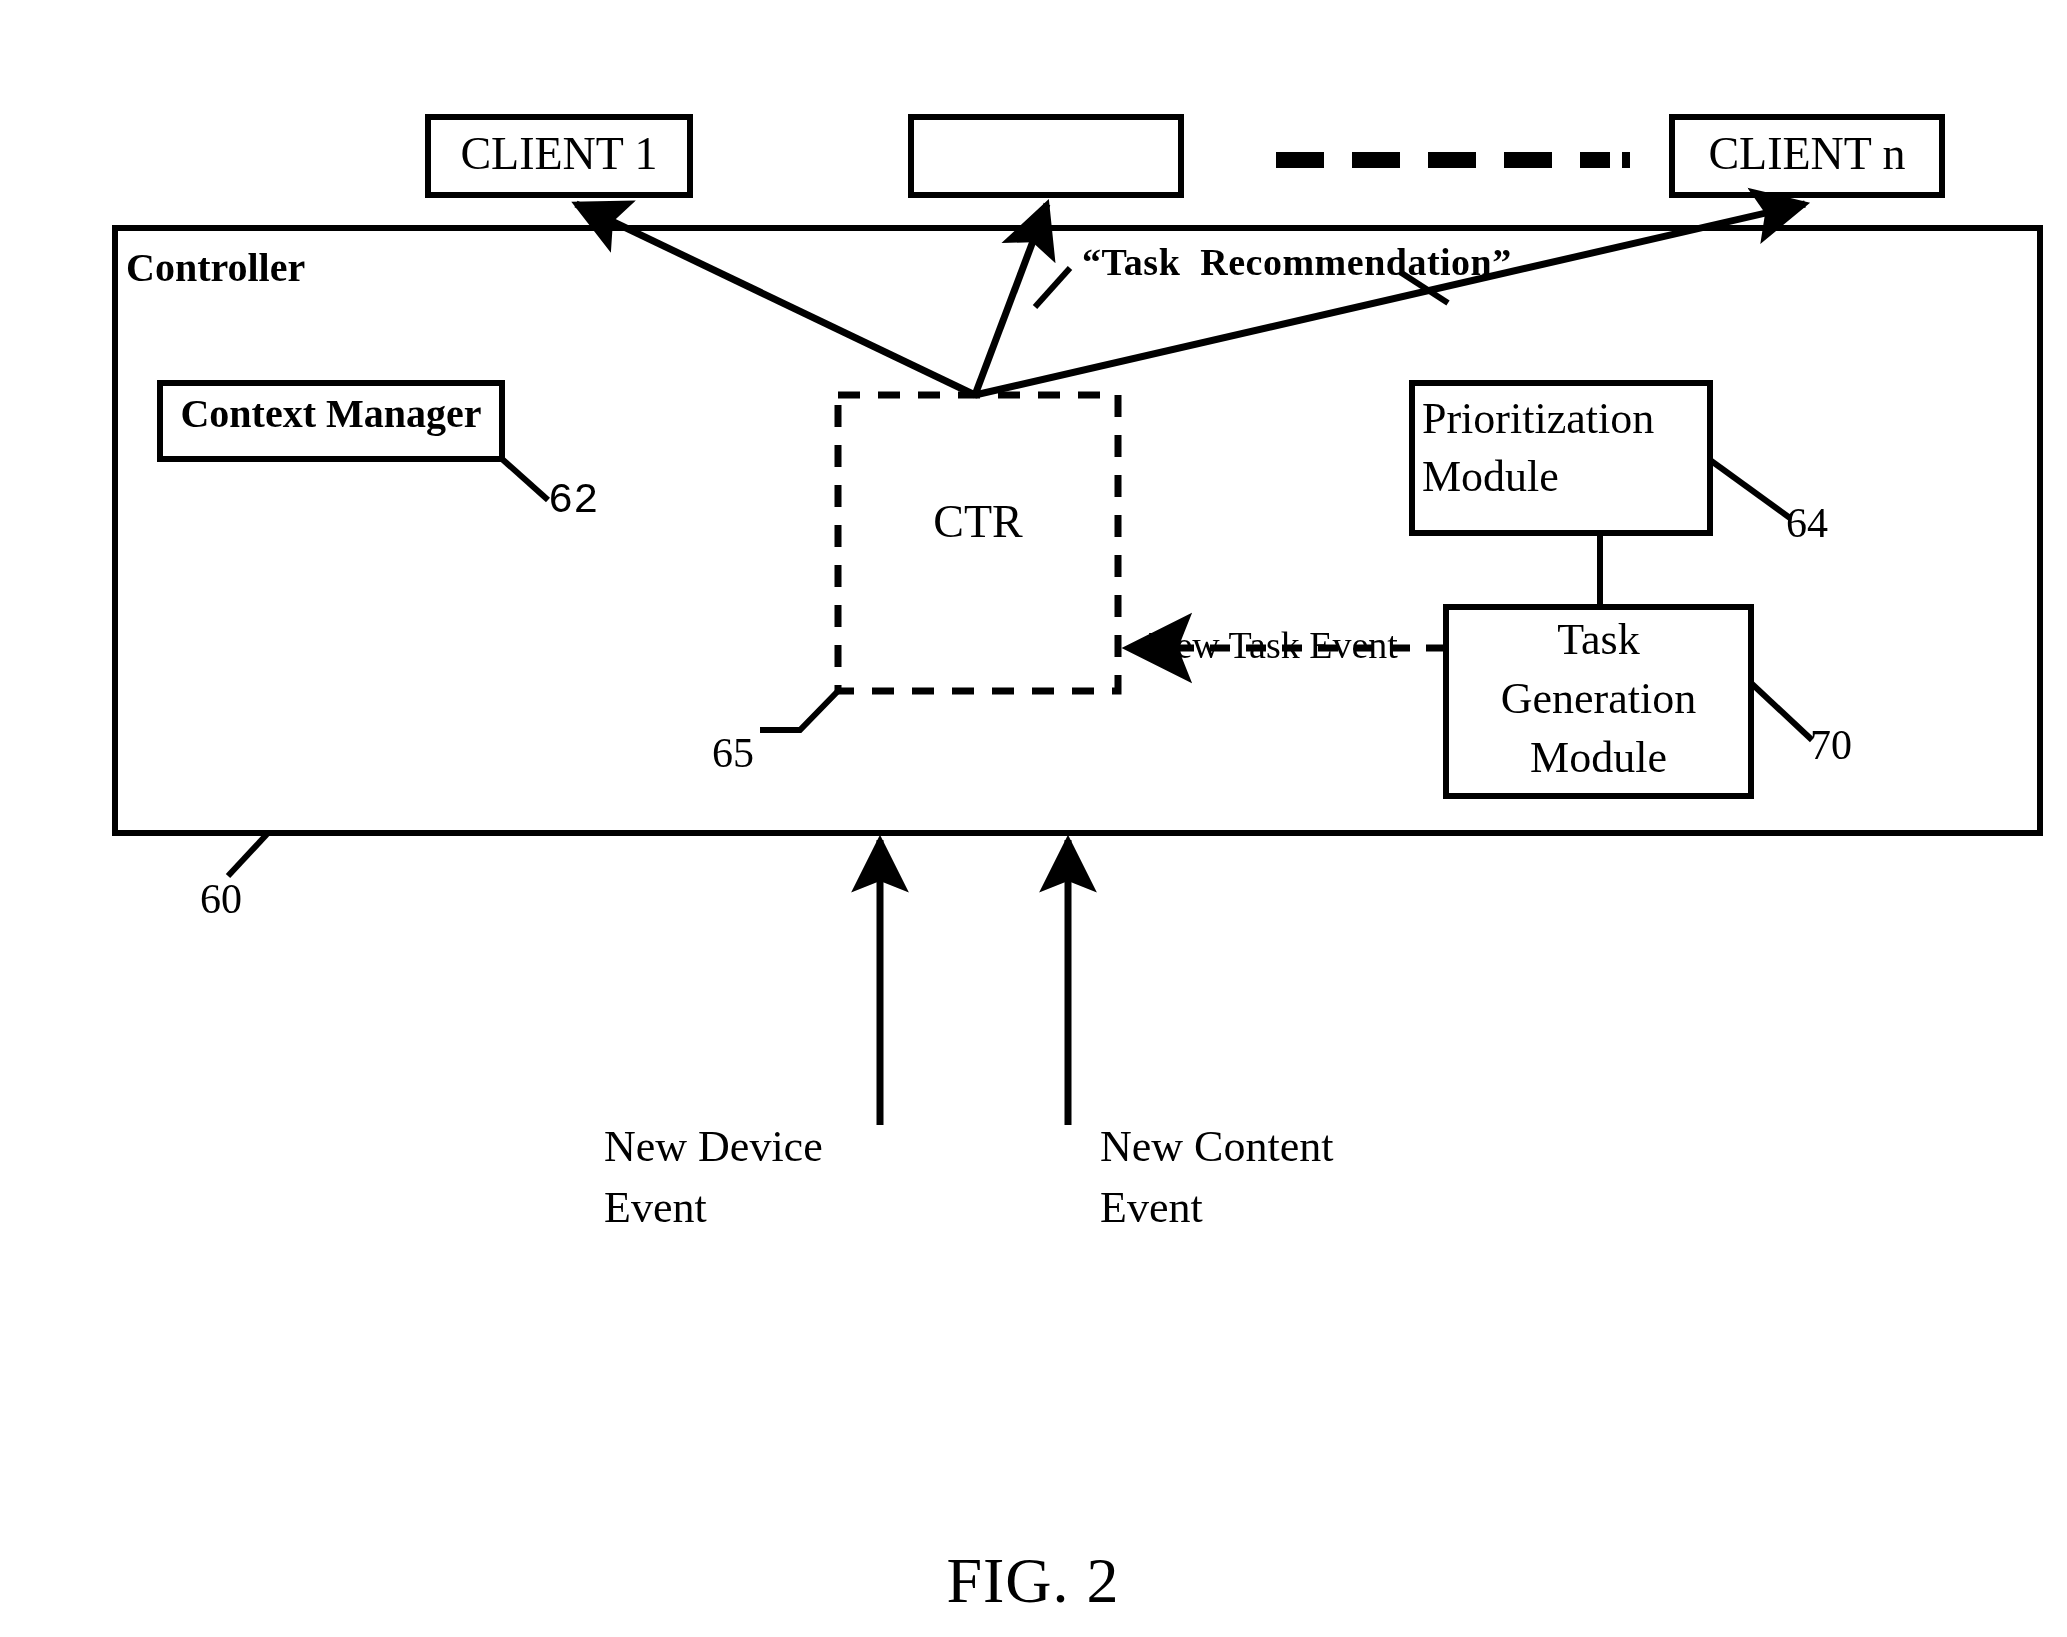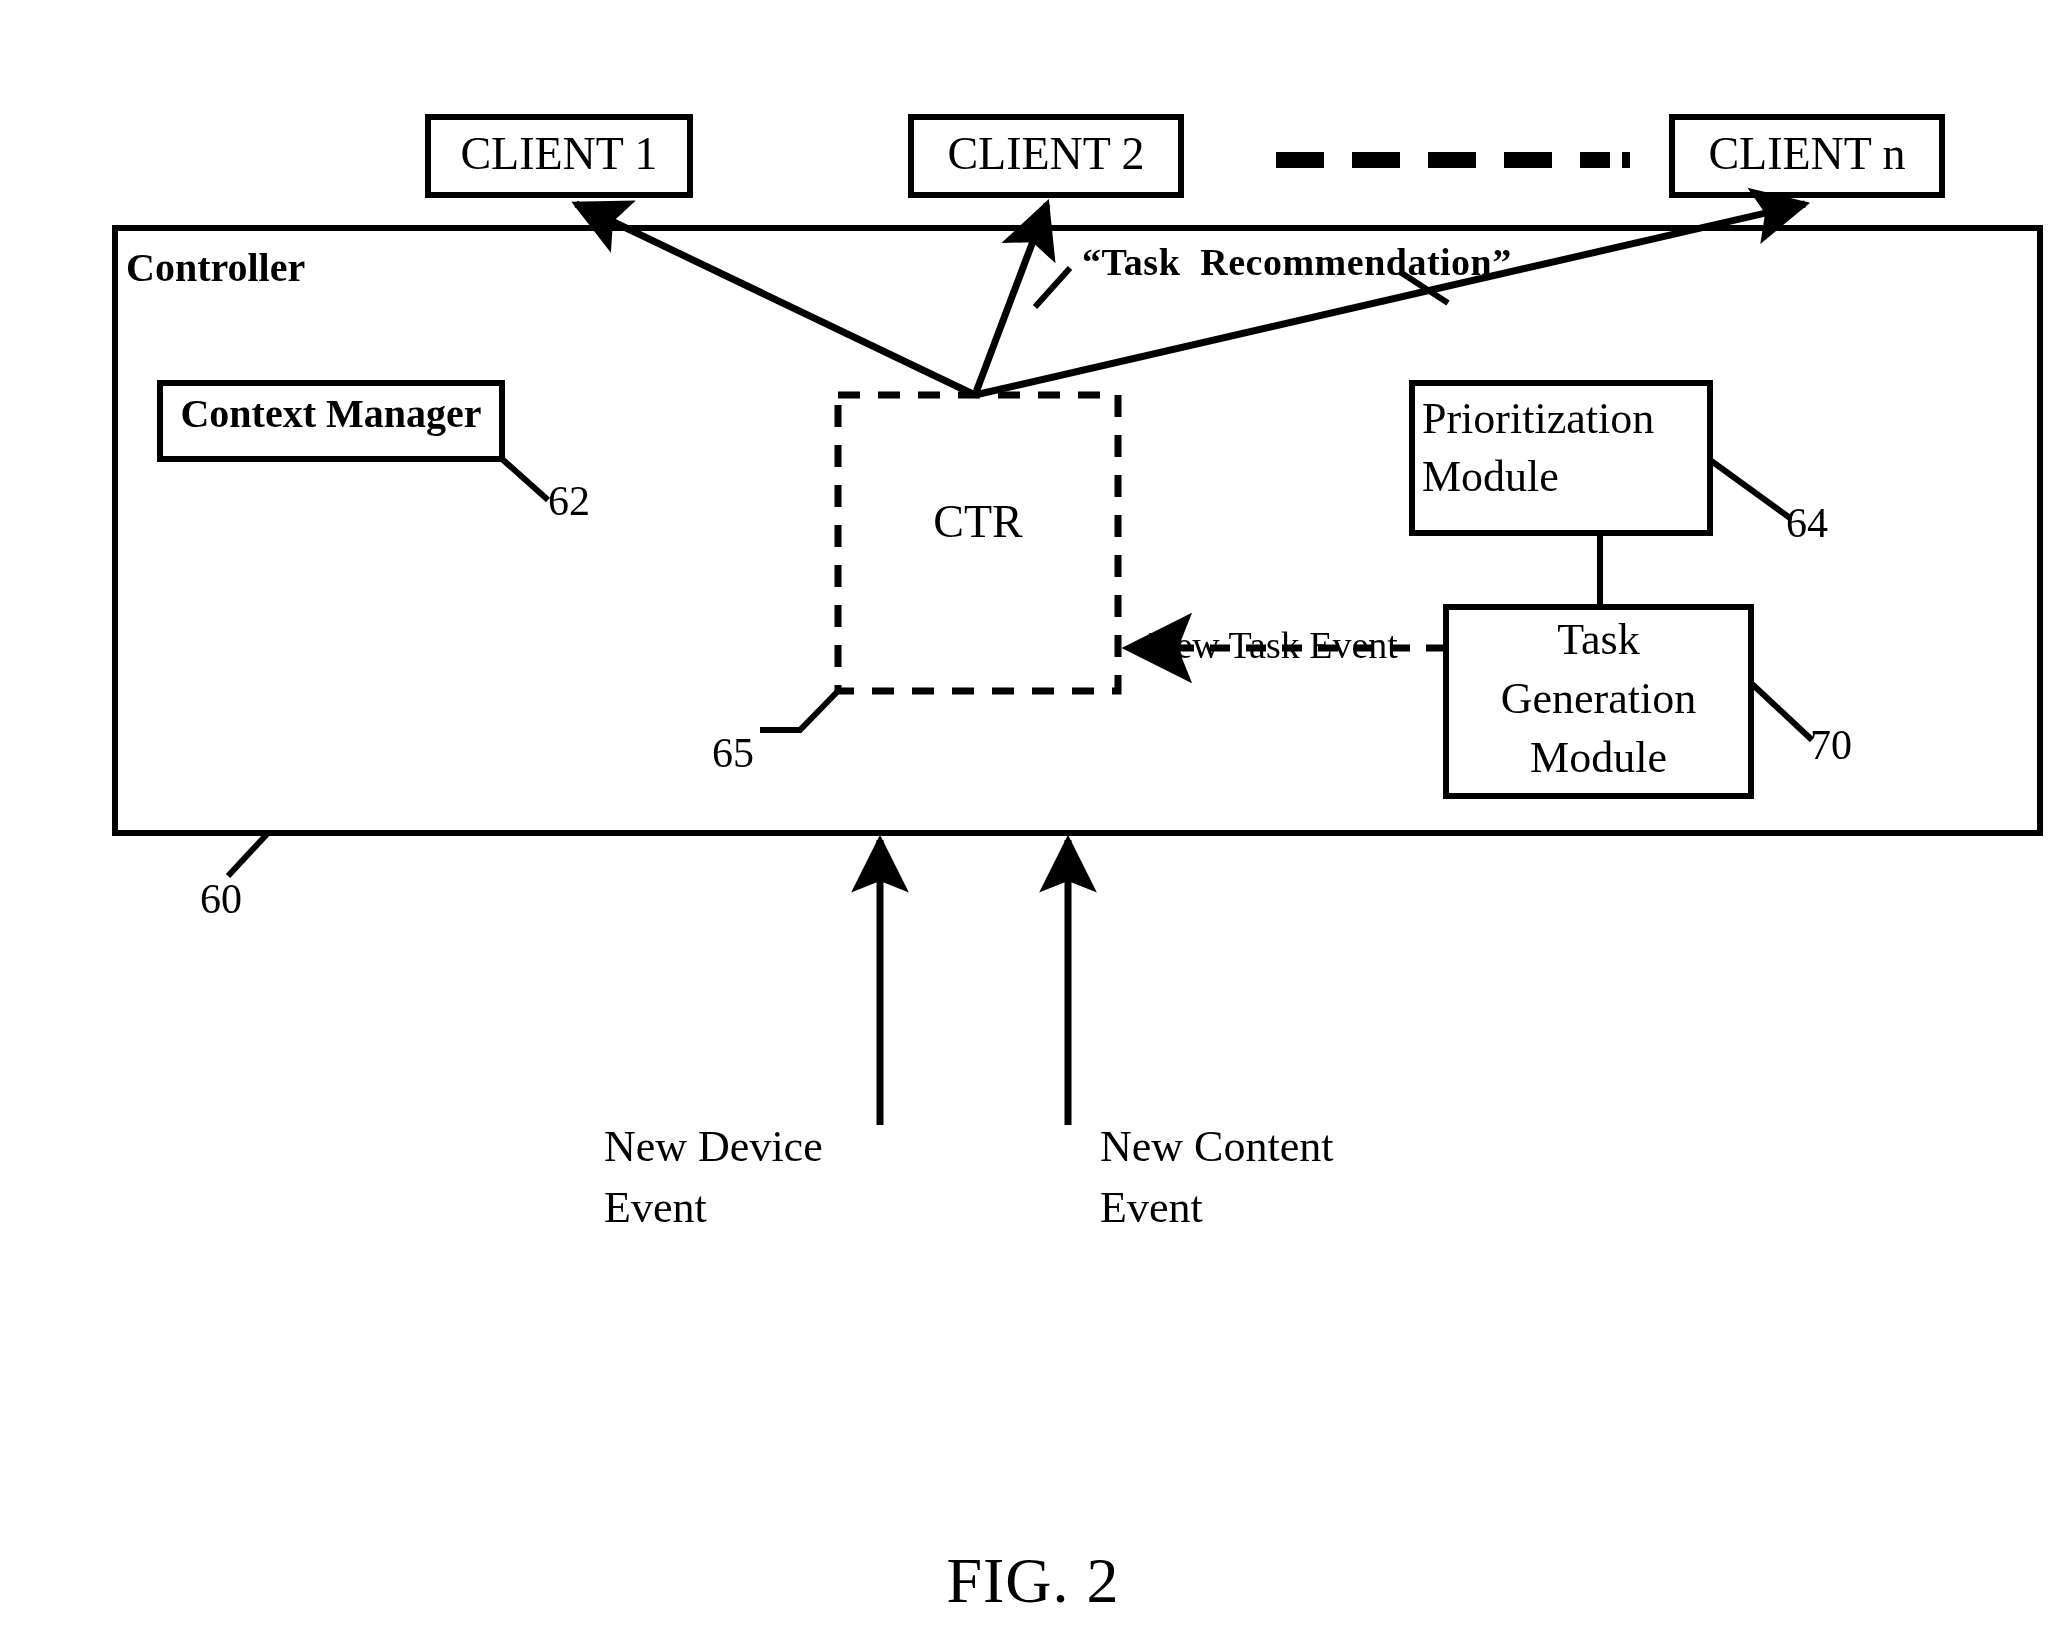--- a/index.html
+++ b/index.html
@@ -109,42 +109,41 @@
 
     <line x1="268" y1="833" x2="228" y2="876" stroke="#000" stroke-width="6"></line>
 
     <line x1="880" y1="1125" x2="880" y2="840" stroke="#000" stroke-width="7" marker-end="url(#arrowFill)"></line>
 
     <line x1="1068" y1="1125" x2="1068" y2="840" stroke="#000" stroke-width="7" marker-end="url(#arrowFill)"></line>
   </svg>
 
   <div class="lbl client-text center" style="left:428px; top:128px; width:262px;">CLIENT 1</div>
 
-  <div class="lbl client-text center" style="left:911px; top:128px; width:270px;">CLIENT 2</div>
 
   <div class="lbl client-text center" style="left:1672px; top:128px; width:270px;">CLIENT n</div>
 
   <div class="lbl controller-text" style="left:126px; top:246px;">Controller</div>
 
   <div class="lbl ctxmgr-text center" style="left:160px; top:392px; width:342px;">Context Manager</div>
 
   <div class="lbl taskrec-text" style="left:1082px; top:241px;">“Task  Recommendation”</div>
 
   <div class="lbl ctr-text center" style="left:838px; top:496px; width:280px;">CTR</div>
 
   <div class="lbl module-text" style="left:1422px; top:394px;">Prioritization</div>
   <div class="lbl module-text" style="left:1422px; top:452px;">Module</div>
 
   <div class="lbl module-text center" style="left:1446px; top:615px; width:305px;">Task</div>
   <div class="lbl module-text center" style="left:1446px; top:674px; width:305px;">Generation</div>
   <div class="lbl module-text center" style="left:1446px; top:733px; width:305px;">Module</div>
 
   <div class="lbl newtask-text" style="left:1148px; top:592px;margin-top:32px;">New Task Event</div>
 
-  <div class="lbl ref-num" style="left:548px; top:478px;">62</div>
+  <div class="lbl ref-num" style="left:548px; top:478px;font-family:Liberation Mono, monospace;">62</div>
 
   <div class="lbl ref-num" style="left:712px; top:730px;">65</div>
 
   <div class="lbl ref-num" style="left:1786px; top:500px;">64</div>
 
   <div class="lbl ref-num" style="left:1810px; top:722px;">70</div>
 
   <div class="lbl ref-num" style="left:200px; top:876px;">60</div>
 
   <div class="lbl event-text" style="left:604px; top:1122px;">New Device</div>

